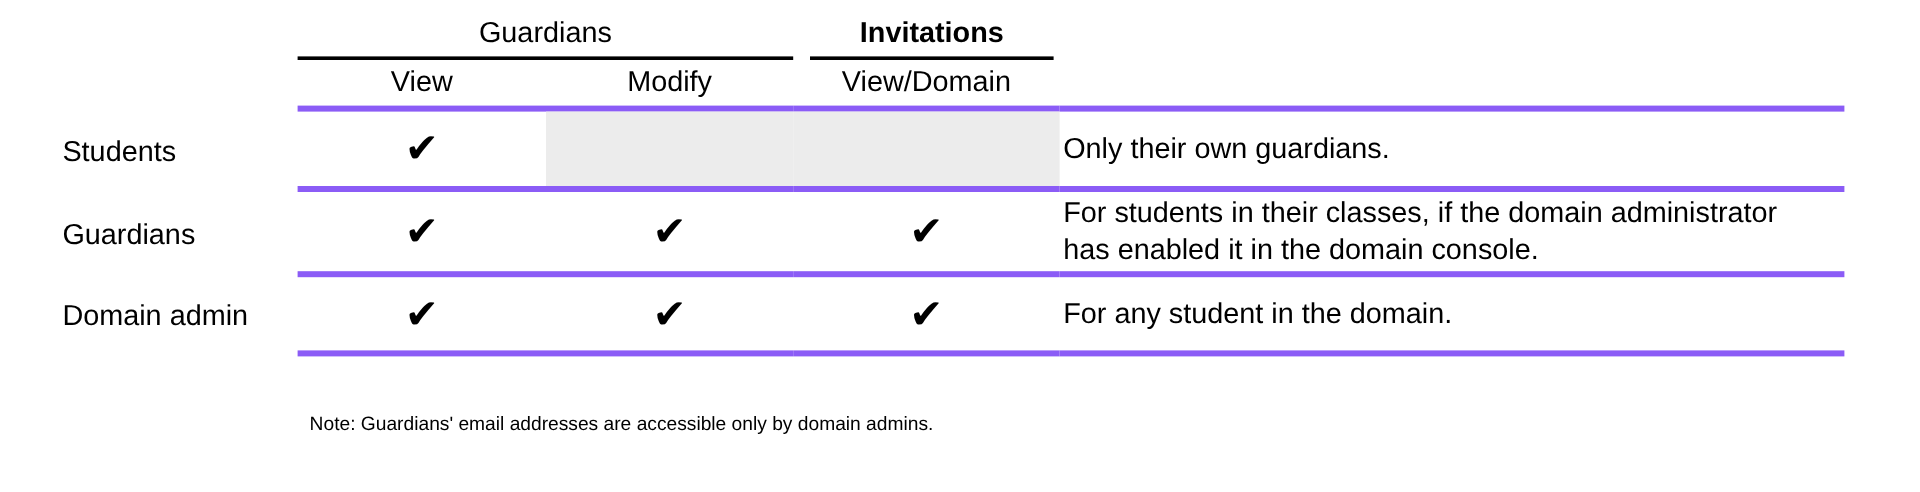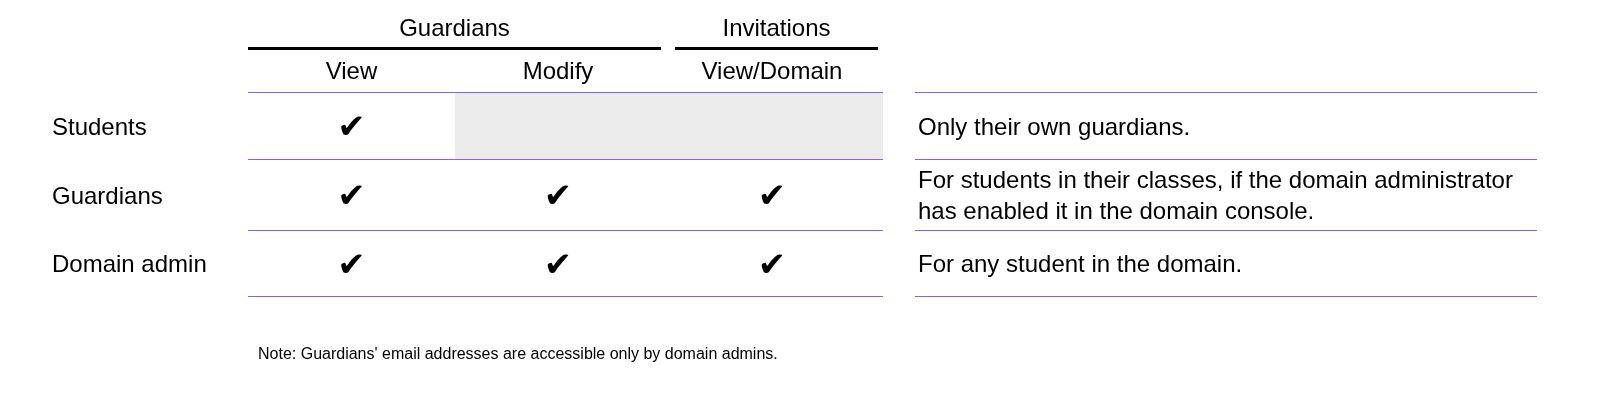--- a/index.html
+++ b/index.html
@@ -33,25 +33,25 @@
   }
   .r1 { grid-row: 1; }
   .r2 { grid-row: 2; }
   .r3 { grid-row: 3; }
   .r4 { grid-row: 4; }
   .r5 { grid-row: 5; }
   .c1 { grid-column: 1; }
   .c2 { grid-column: 2; }
   .c3 { grid-column: 3; }
   .c4 { grid-column: 4; }
-  .c5 { grid-column: 5; margin-left: 32px; }
+  .c5 { grid-column: 5; }
   .c23 { grid-column: 2 / 4; }
-  .bb { border-bottom: 1px solid #8b5cf6; }
+  .bb { border-bottom: 5px solid #8b5cf6; }
   .grp { border-bottom: 3px solid #000000; }
-  .grp-inv { margin: 0 5px 0 14px; }
+  .grp-inv { margin: 0 5px 0 14px; font-weight: bold; }
   .c-label {
     justify-content: flex-start;
   }
   .c-note {
     flex-direction: column;
     align-items: flex-start;
     justify-content: center;
     padding-left: 3px;
     line-height: 31px;
   }

